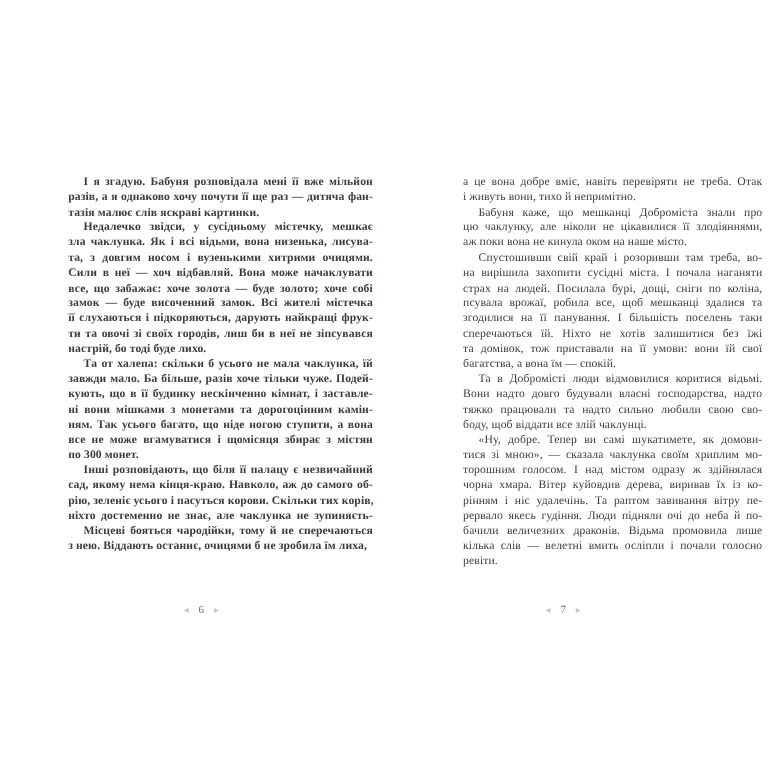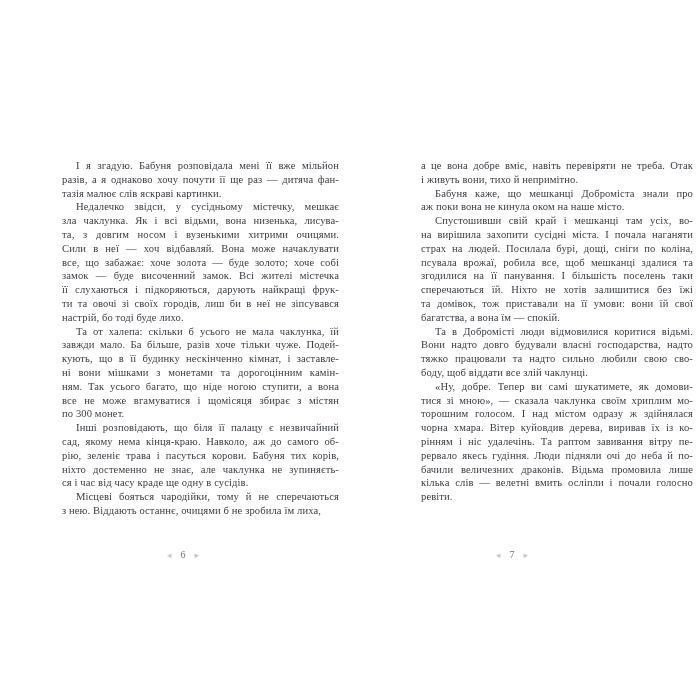--- a/index.html
+++ b/index.html
@@ -12,21 +12,21 @@
     font-family: "Liberation Serif", "DejaVu Serif", serif;
   }
   .page-text {
     position: absolute;
     top: 159px;
     color: #383c42;
     font-size: 10.6px;
     line-height: 13.8px;
     letter-spacing: 0.1px;
   }
-  .page-text.left  { left: 62px;  width: 277px; }
+  .page-text.left  { left: 62px;  width: 277px; font-weight: bold; }
   .page-text.right { left: 377px; width: 272px; margin-left: 44px; }
   .page-text .line {
     height: 13.8px;
     overflow: hidden;
     text-align: justify;
     text-align-last: justify;
     white-space: nowrap;
   }
   .page-text .line.line-end { text-align-last: left; white-space: normal; }
   .page-text .line.indent { text-indent: 14px; }
@@ -75,33 +75,33 @@
       <div class="line line-end">настрій, бо тоді буде лихо.</div>
       <div class="line indent">Та от халепа: скільки б усього не мала чаклунка, їй</div>
       <div class="line">завжди мало. Ба більше, разів хоче тільки чуже. Подей-</div>
       <div class="line">кують, що в її будинку нескінченно кімнат, і заставле-</div>
       <div class="line">ні вони мішками з монетами та дорогоцінним камін-</div>
       <div class="line">ням. Так усього багато, що ніде ногою ступити, а вона</div>
       <div class="line">все не може вгамуватися і щомісяця збирає з містян</div>
       <div class="line line-end">по 300 монет.</div>
       <div class="line indent">Інші розповідають, що біля її палацу є незвичайний</div>
       <div class="line">сад, якому нема кінця-краю. Навколо, аж до самого об-</div>
-      <div class="line">рію, зеленіє трава і пасуться корови. Бабуня тих корів,</div>
+      <div class="line">рію, зеленіє усього і пасуться корови. Скільки тих корів,</div>
       <div class="line">ніхто достеменно не знає, але чаклунка не зупиняєть-</div>
-      <div class="line line-end">ся і час від часу краде ще одну в сусідів.</div>
       <div class="line indent">Місцеві бояться чародійки, тому й не сперечаються</div>
       <div class="line line-end">з нею. Віддають останнє, очицями б не зробила їм лиха,</div>
     </div>
 
   <div class="page-text right">
       <div class="line">а це вона добре вміє, навіть перевіряти не треба. Отак</div>
       <div class="line line-end">і живуть вони, тихо й непримітно.</div>
       <div class="line indent">Бабуня каже, що мешканці Доброміста знали про</div>
+      <div class="line">цю чаклунку, але ніколи не цікавилися її злодіяннями,</div>
       <div class="line line-end">аж поки вона не кинула оком на наше місто.</div>
-      <div class="line indent">Спустошивши свій край і мешканці там усіх, во-</div>
+      <div class="line indent">Спустошивши свій край і розоривши там треба, во-</div>
       <div class="line">на вирішила захопити сусідні міста. І почала наганяти</div>
       <div class="line">страх на людей. Посилала бурі, дощі, сніги по коліна,</div>
       <div class="line">псувала врожаї, робила все, щоб мешканці здалися та</div>
       <div class="line">згодилися на її панування. І більшість поселень таки</div>
       <div class="line">сперечаються їй. Ніхто не хотів залишитися без їжі</div>
       <div class="line">та домівок, тож приставали на її умови: вони їй свої</div>
       <div class="line line-end">багатства, а вона їм — спокій.</div>
       <div class="line indent">Та в Добромісті люди відмовилися коритися відьмі.</div>
       <div class="line">Вони надто довго будували власні господарства, надто</div>
       <div class="line">тяжко працювали та надто сильно любили свою сво-</div>

